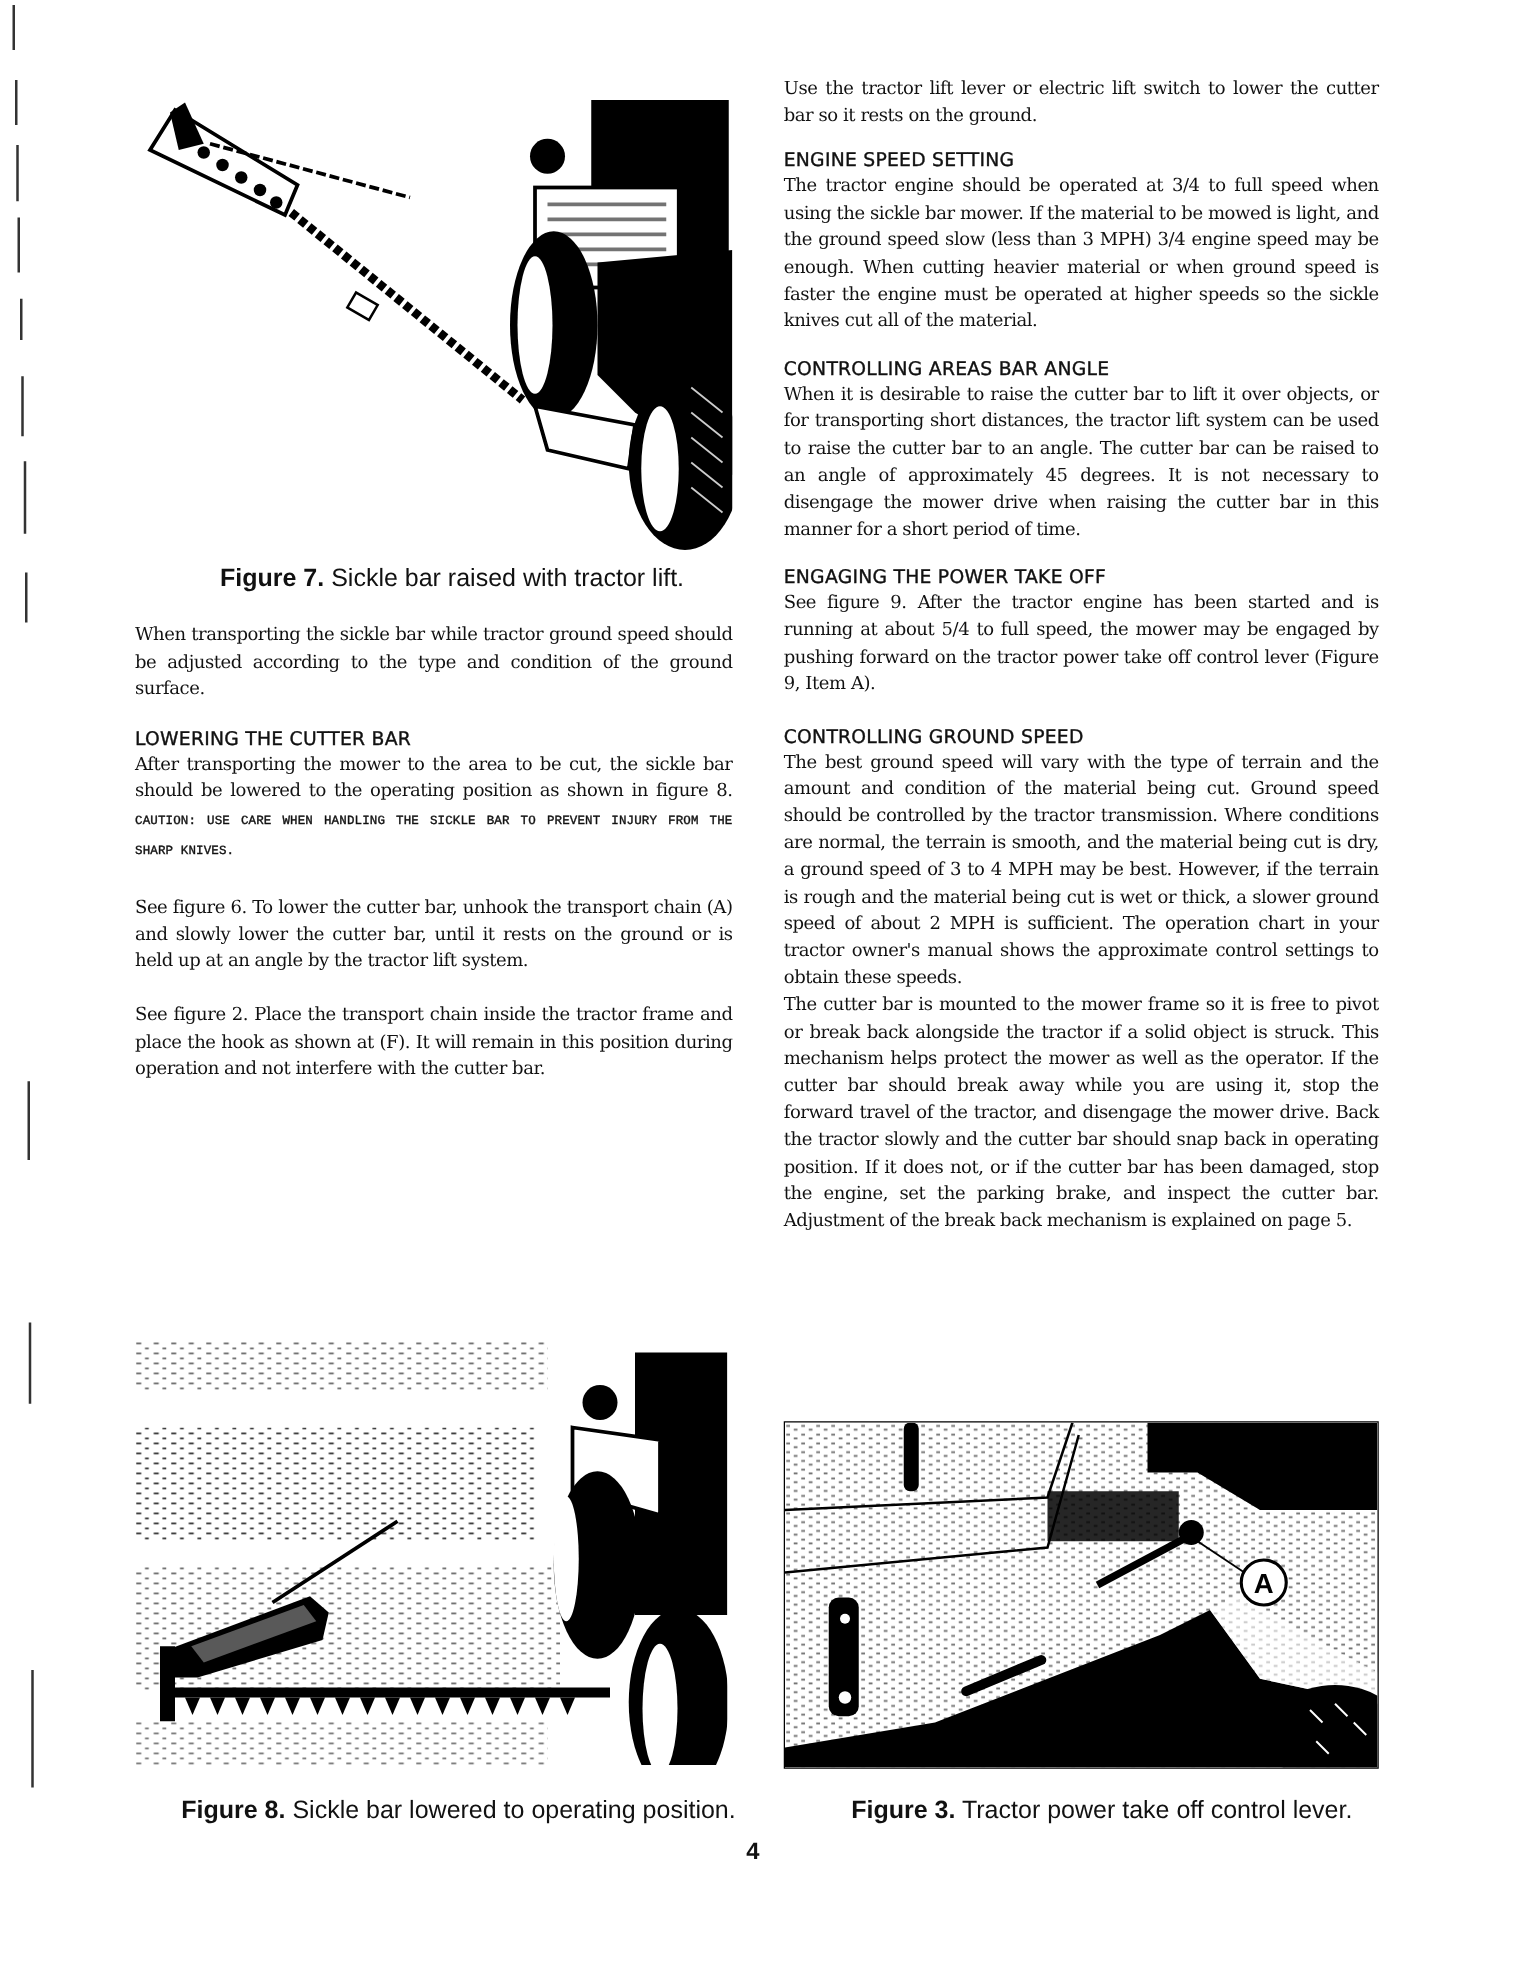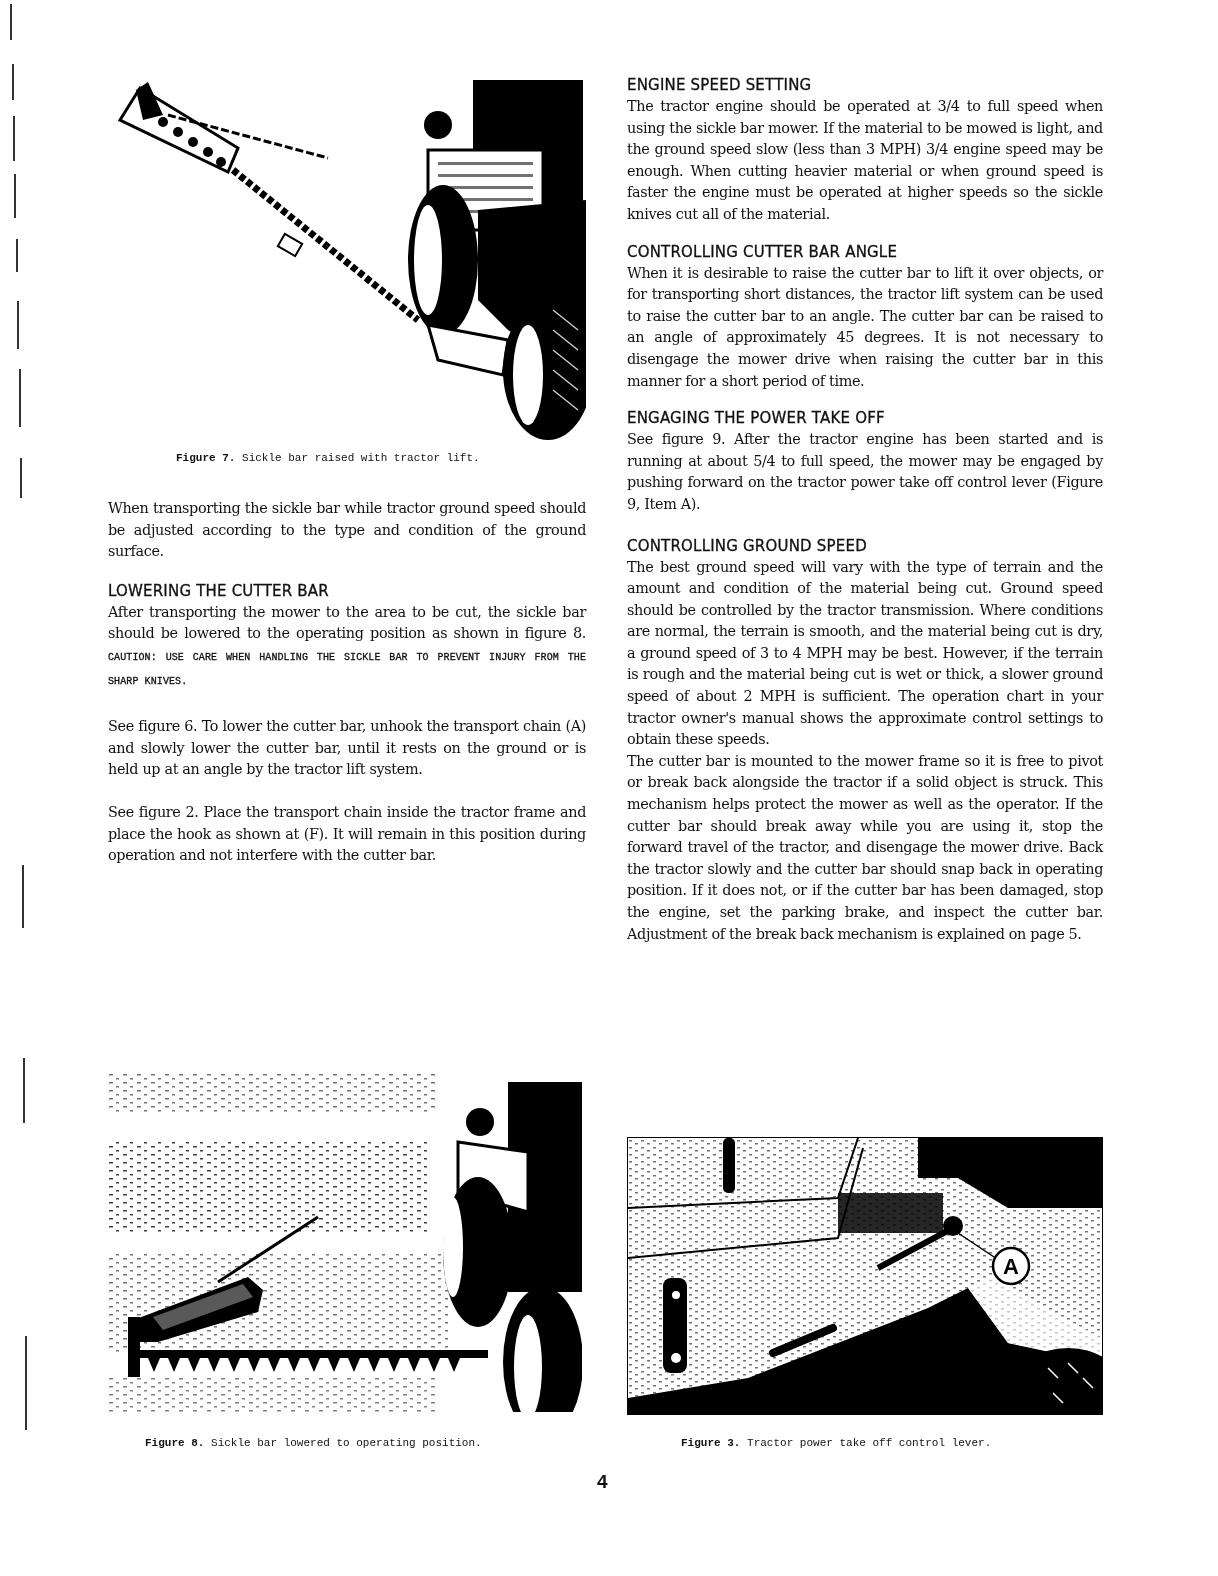--- a/index.html
+++ b/index.html
@@ -40,22 +40,22 @@
     -webkit-text-stroke: 0.3px #111;
   }
   .inline-caution {
     font-family: Liberation Mono, monospace;
     font-size: 10px;
     letter-spacing: 0.1px;
     -webkit-text-stroke: 0.3px #111;
   }
   .caption {
     position: absolute;
-    font-family: Liberation Mono, monospace;
-    font-size: 11px;
+    font-family: Liberation Sans, sans-serif;
+    font-size: 20px;
     white-space: nowrap;
     text-align: right;
   }
   .caption .fig-num { font-weight: bold; }
   .page-number {
     position: absolute; left: 597px; top: 1471px;
     font-family: "Liberation Sans", sans-serif; font-size: 19px; font-weight: bold;
   }
   .figure { position: absolute; overflow: hidden; }
   .figure svg { display: block; }
@@ -191,25 +191,26 @@
       <ellipse cx="420" cy="295" rx="14" ry="52" fill="#fff"></ellipse>
     </svg>
   </div>
 
   <div class="caption" style="left:145px;top:1437px;">
     <span class="fig-num">Figure 8.</span>
     <span>Sickle bar lowered to operating position.</span>
   </div>
 
   <div class="col col-right" style="top:61px;">
+    <p class="body-text">Use the tractor lift lever or electric lift switch to lower the cutter bar so it rests on the ground.</p>
 
     <h3 class="heading" style="margin-top:14px;">ENGINE SPEED SETTING</h3>
     <p class="body-text">The tractor engine should be operated at 3/4 to full speed when using the sickle bar mower. If the material to be mowed is light, and the ground speed slow (less than 3 MPH) 3/4 engine speed may be enough. When cutting heavier material or when ground speed is faster the engine must be operated at higher speeds so the sickle knives cut all of the material.</p>
 
-    <h3 class="heading" style="margin-top:16px;">CONTROLLING CUTTER BAR ANGLE</h3>
+    <h3 class="heading" style="margin-top:16px;">CONTROLLING AREAS BAR ANGLE</h3>
     <p class="body-text">When it is desirable to raise the cutter bar to lift it over objects, or for transporting short distances, the tractor lift system can be used to raise the cutter bar to an angle. The cutter bar can be raised to an angle of approximately 45 degrees. It is not necessary to disengage the mower drive when raising the cutter bar in this manner for a short period of time.</p>
 
     <h3 class="heading" style="margin-top:16px;">ENGAGING THE POWER TAKE OFF</h3>
     <p class="body-text">See figure 9. After the tractor engine has been started and is running at about 5/4 to full speed, the mower may be engaged by pushing forward on the tractor power take off control lever (Figure 9, Item A).</p>
 
     <h3 class="heading" style="margin-top:20px;">CONTROLLING GROUND SPEED</h3>
     <p class="body-text">The best ground speed will vary with the type of terrain and the amount and condition of the material being cut. Ground speed should be controlled by the tractor transmission. Where conditions are normal, the terrain is smooth, and the material being cut is dry, a ground speed of 3 to 4 MPH may be best. However, if the terrain is rough and the material being cut is wet or thick, a slower ground speed of about 2 MPH is sufficient. The operation chart in your tractor owner's manual shows the approximate control settings to obtain these speeds.</p>
 
     <p class="body-text">The cutter bar is mounted to the mower frame so it is free to pivot or break back alongside the tractor if a solid object is struck. This mechanism helps protect the mower as well as the operator. If the cutter bar should break away while you are using it, stop the forward travel of the tractor, and disengage the mower drive. Back the tractor slowly and the cutter bar should snap back in operating position. If it does not, or if the cutter bar has been damaged, stop the engine, set the parking brake, and inspect the cutter bar. Adjustment of the break back mechanism is explained on page 5.</p>
   </div>

